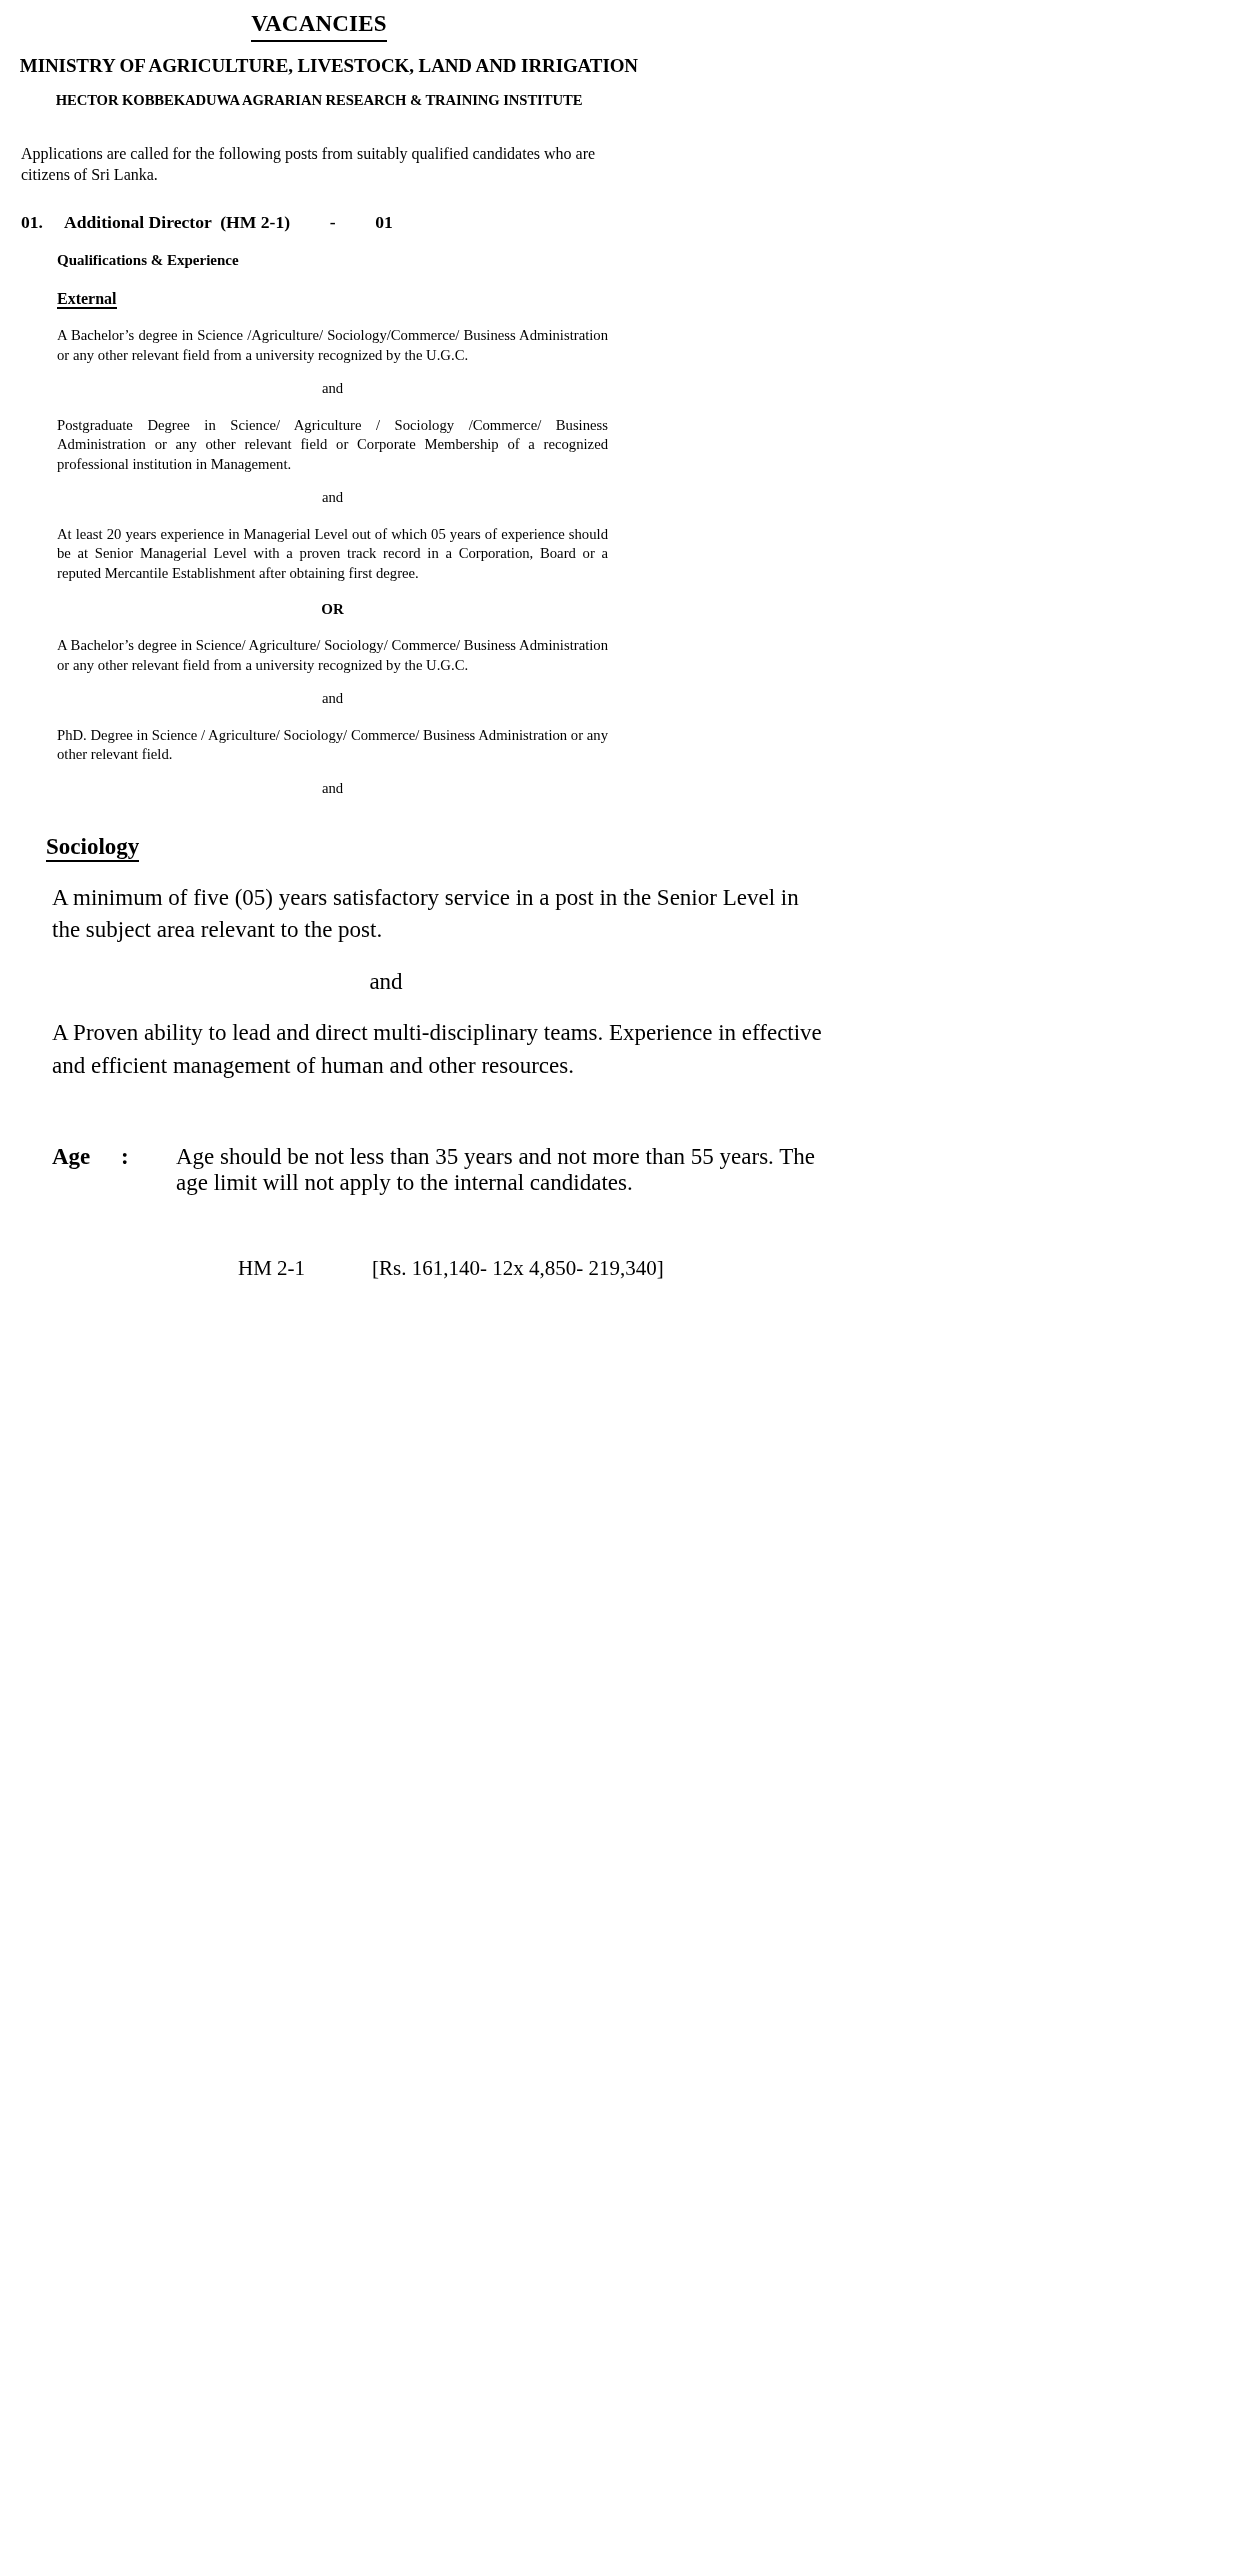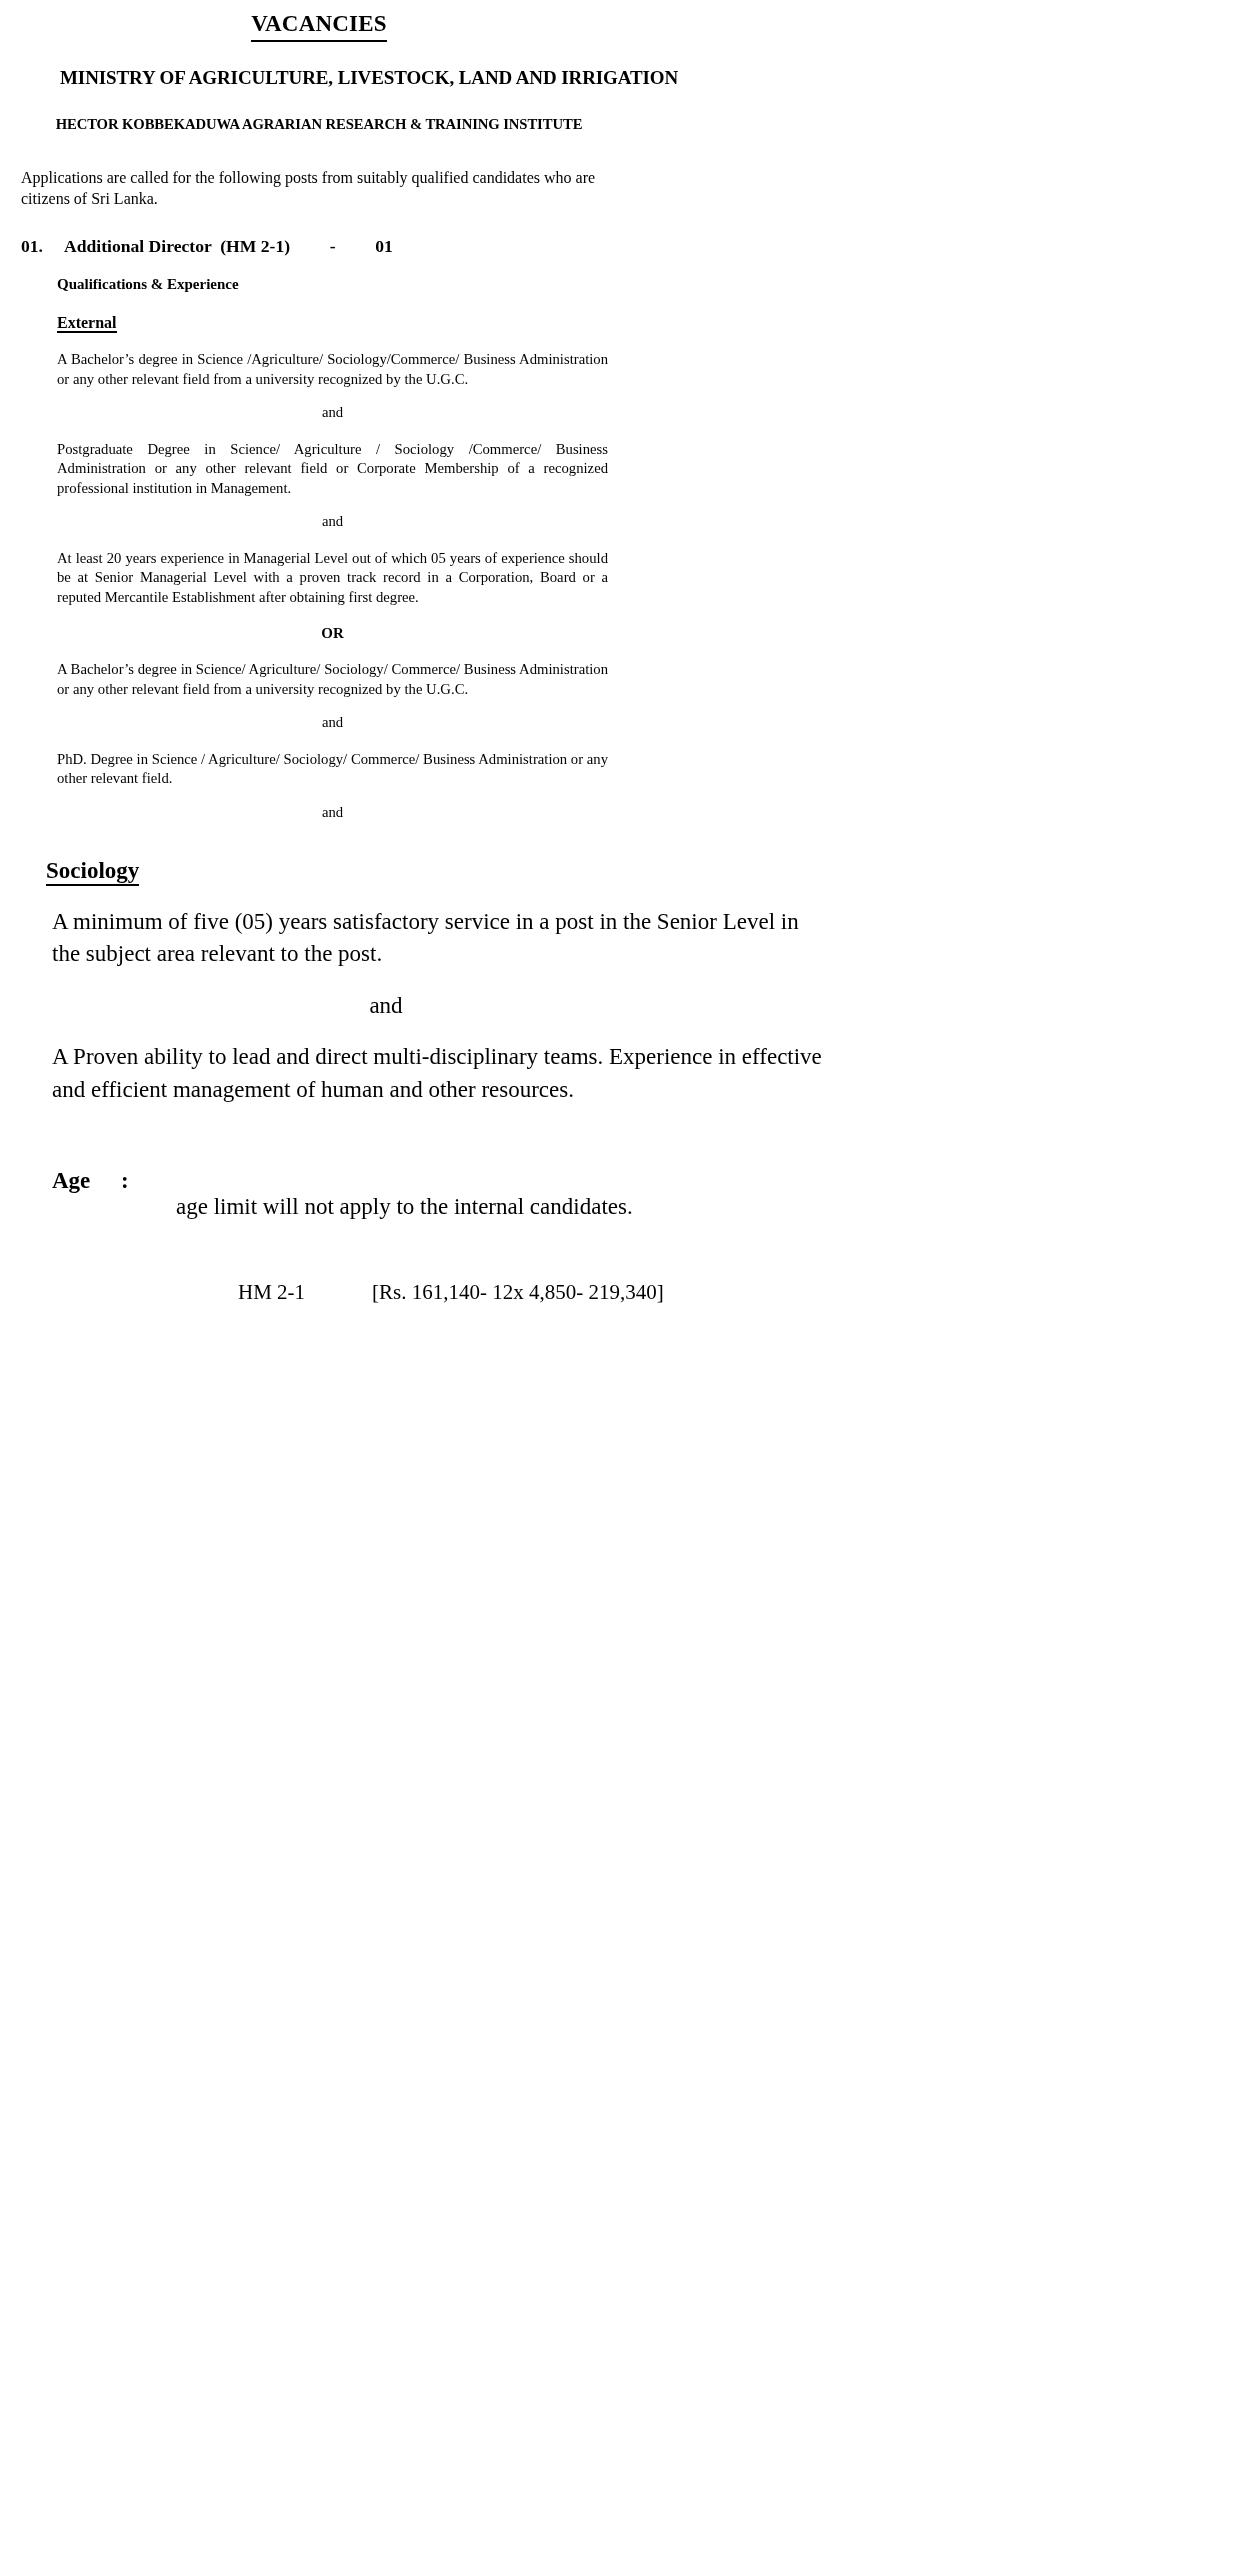--- a/index.html
+++ b/index.html
@@ -32,28 +32,27 @@
     margin: 0;
     padding-top: 11px;
     width: 638px;
   }
   .doc-title span {
     border-bottom: 2.5px solid #000;
     padding-bottom: 4px;
   }
 
   .ministry-line {
-    text-align: left;
+    text-align: right;
     font-weight: bold;
     font-size: 19px;
     width: 638px;
-    margin: 12px;
+    margin: 0;
     padding-top: 17.6px;
     letter-spacing: -0.1px;
-    padding-left: 48px;
   }
 
   .institute-line {
     text-align: center;
     font-weight: bold;
     font-size: 14.7px;
     width: 638px;
     margin: 0;
     padding-top: 15px;
     letter-spacing: -0.1px;
@@ -232,20 +231,21 @@
 
   <p class="internal-conn">and</p>
 
   <p class="internal-paragraph internal-para">A Proven ability to lead and direct multi-disciplinary teams. Experience in effective
 and efficient management of human and other resources.</p>
 
   <div class="age-block">
     <div class="age-row">
       <span class="age-label">Age</span>
       <span class="age-colon">:</span>
+      <span class="age-value">Age should be not less than 35 years and not more than 55 years. The</span>
     </div>
     <div class="age-row">
       <span class="age-value-2">age limit will not apply to the internal candidates.</span>
     </div>
   </div>
 
 
   <div class="salary-row">
     <span class="salary-code">HM 2-1</span><span>[Rs. 161,140- 12x 4,850- 219,340]</span>
   </div>

